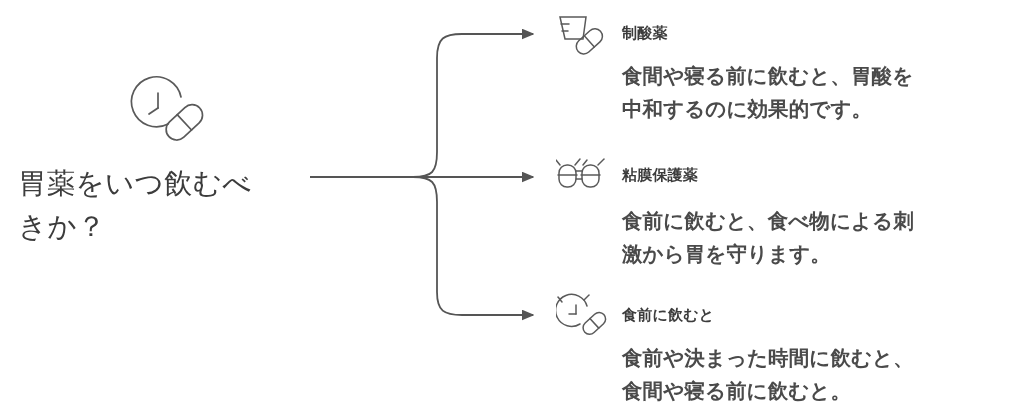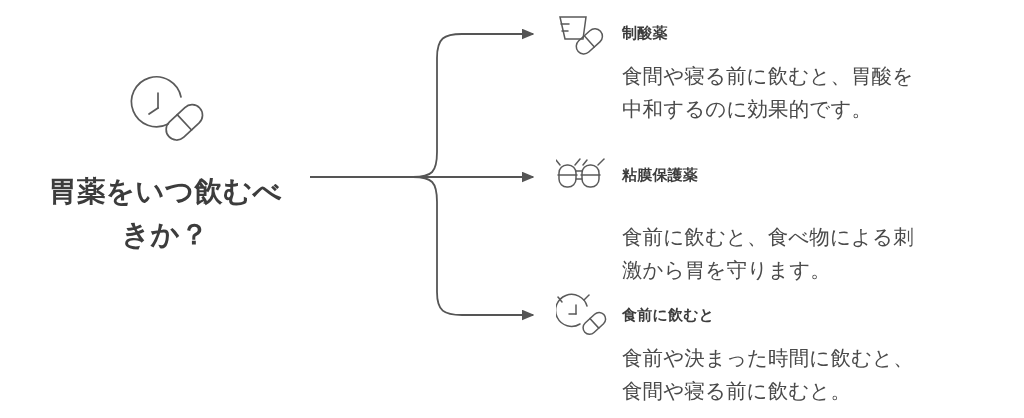--- a/index.html
+++ b/index.html
@@ -33,25 +33,25 @@
   .root-icon {
     position: absolute;
     left: 100px;
     top: 0px;
     width: 100px;
     height: 80px;
   }
   .root-title {
     position: absolute;
     left: 0px;
-    top: 100px;
+    top: 92px;
     width: 294px;
-    text-align: center;
+    text-align: left;
     font-size: 28.5px;
-    font-weight: bold;
+    font-weight: normal;
     line-height: 43px;
     color: #3c3c3c;
     letter-spacing: 0.3px;
     white-space: pre-line;
   }
 
   
   .connector {
     position: absolute;
     left: 0;
@@ -94,27 +94,27 @@
   }
   .branch-b2 .branch-heading { top: 6px; }
   .branch-b3 .branch-heading { top: 9px; }
 
   .branch-body {
     position: absolute;
     left: 66px;
     top: 47px;
     width: 360px;
     font-size: 20.5px;
-    font-weight: normal;
+    font-weight: bold;
     color: #4a4a4a;
     line-height: 33px;
     letter-spacing: 0.1px;
     white-space: pre-line;
   }
-  .branch-b2 .branch-body { top: 49px; margin-top: 16px; }
+  .branch-b2 .branch-body { top: 49px; }
   .branch-b3 .branch-body { top: 49px; }
 </style>
 </head>
 <body>
 
 <div id="infographic">
 
   <svg class="connector" viewBox="0 0 1024 418" width="1024" height="418" aria-hidden="true">
     <defs>
       <marker id="arrowhead" markerWidth="7" markerHeight="7" refX="6.2" refY="3" orient="auto">

